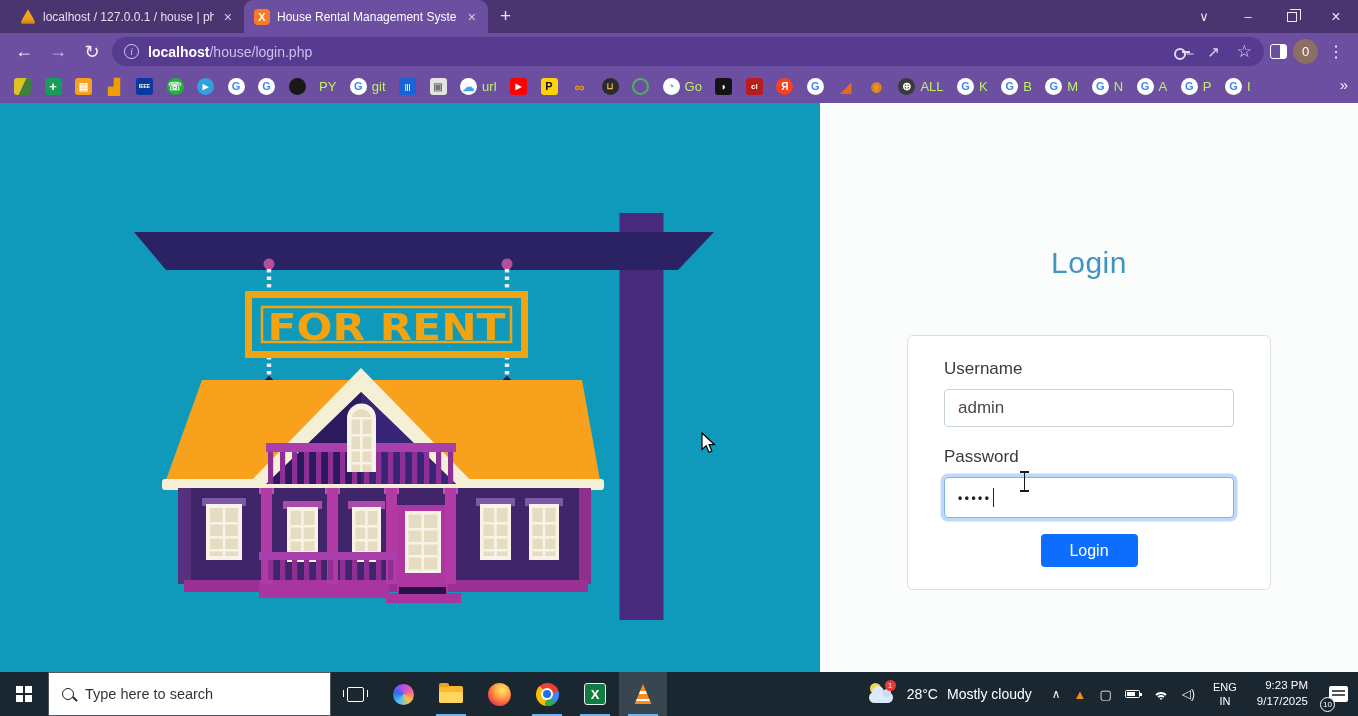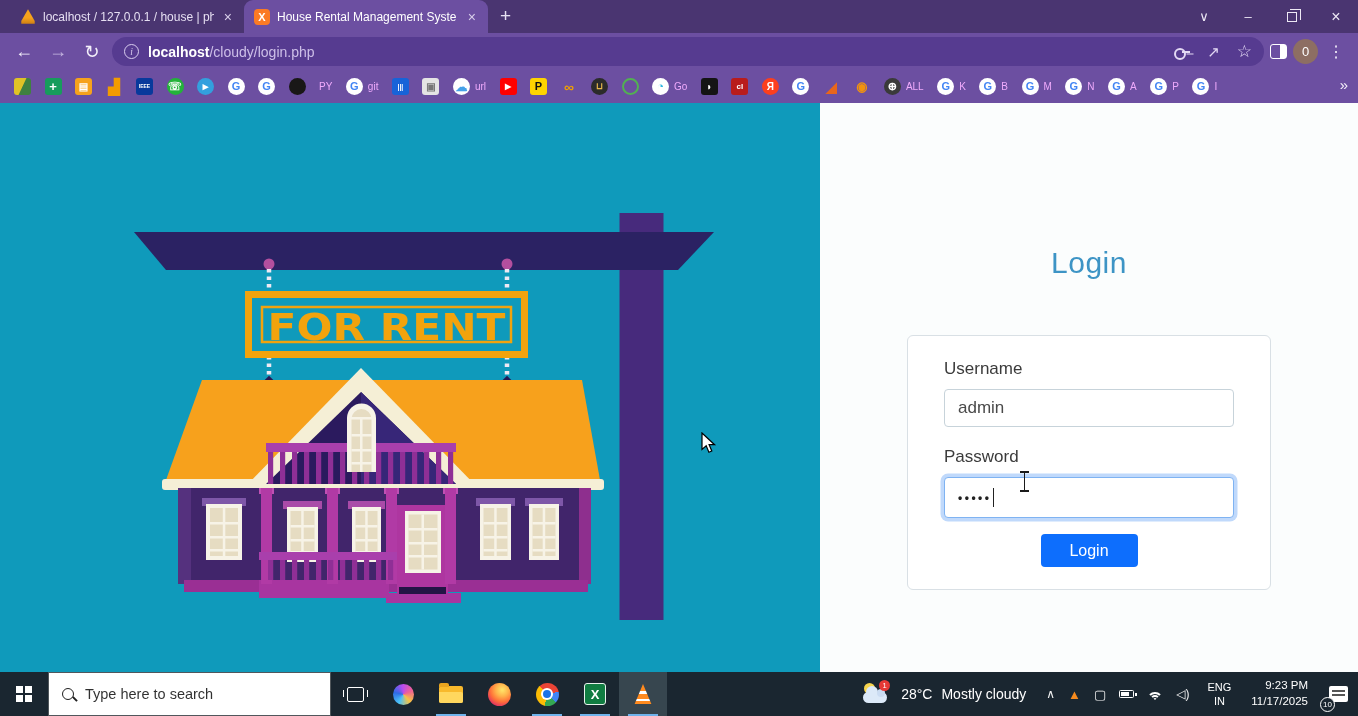--- a/index.html
+++ b/index.html
@@ -36,21 +36,21 @@
   .side-panel-ico { width:17px; height:15px; border:1.6px solid #fff; border-radius:3px; position:relative; }
   .side-panel-ico::after { content:""; position:absolute; right:0; top:0; bottom:0; width:6px; background:#fff; }
   .avatar { width:25px; height:25px; border-radius:50%; background:#8D6E63; color:#fff; font-size:13px; display:flex; align-items:center; justify-content:center; }
   .kebab { color:#F3EFFA; font-size:16px; padding:0 4px; }
   .bookmarksbar { position:absolute; left:0; top:70px; width:100%; height:33px; background:#6C4FA1; display:flex; align-items:center; gap:13.5px; padding:0 30px 0 14px; overflow:hidden; }
   .bm { display:flex; align-items:center; gap:5px; flex:0 0 auto; }
   .bm .ic { width:17px; height:17px; display:flex; align-items:center; justify-content:center; font-size:11px; line-height:1; border-radius:3px; font-weight:bold; }
   .bm .ic.shape-circle { border-radius:50%; }
   .bm .ic.shape-plain { background:transparent; }
   .bm .ic.shape-ring { background:transparent; border-radius:50%; }
-  .bm-label { color:#f0abfc; font-size:10px; }
+  .bm-label { color:#bef264; font-size:13px; }
   .bm-overflow { margin-left:auto; color:#F4F0FA; font-size:15px; flex:0 0 auto; }
 
   
   .content { position:absolute; left:0; top:103px; width:1358px; height:569px; display:flex; }
   .left-pane { width:820px; height:569px; background:#0F9ABB; position:relative;padding-left:16px; }
   .right-pane { width:538px; height:569px; background:#FBFDFD; display:flex; flex-direction:column; align-items:center; }
   .login-heading { margin-top:143px; font-size:30px; font-weight:500; color:#3D94C5; letter-spacing:0.5px; }
   .login-card { margin-top:55px; width:364px; background:#fff; border:1px solid #D9E0E5; border-radius:6px; padding:23px 36px 22px 36px; }
   .form-label { font-size:17px; color:#3B3B3B; margin-bottom:10px; }
   .form-label.pw { margin-top:20px; }
@@ -147,21 +147,21 @@
       <span class="wc" style="font-size:16px">×</span>
     </div>
   </div>
 
   <div class="toolbar">
     <span class="nav-btn">←</span>
     <span class="nav-btn dim">→</span>
     <span class="nav-btn">↻</span>
     <div class="omnibox">
       <span class="info-circle">i</span>
-      <span class="url"><b>localhost</b><span>/cloudy/login.php</span></span>
+      <span class="url"><b>localhost</b><span>/house/login.php</span></span>
       <span class="omni-right">
         <span class="key-ico"></span>
         <span class="omni-glyph">↗</span>
         <span class="omni-glyph" style="font-size:17px">☆</span>
       </span>
     </div>
     <span class="side-panel-ico"></span>
     <span class="avatar">0</span>
     <span class="kebab">⋮</span>
   </div>
@@ -558,21 +558,21 @@
             <span class="w3"></span>
           </span>
         <span class="tray-glyph">◁)</span>
       </div>
       <div class="lang">
         <div>ENG</div>
         <div>IN</div>
       </div>
       <div class="clock">
         <div>9:23 PM</div>
-        <div>11/17/2025</div>
+        <div>9/17/2025</div>
       </div>
       <div class="notif">
         <span class="notif-ico"></span>
         <span class="notif-badge">10</span>
       </div>
     </div>
   </div>
 </div>
 
 </body></html>

